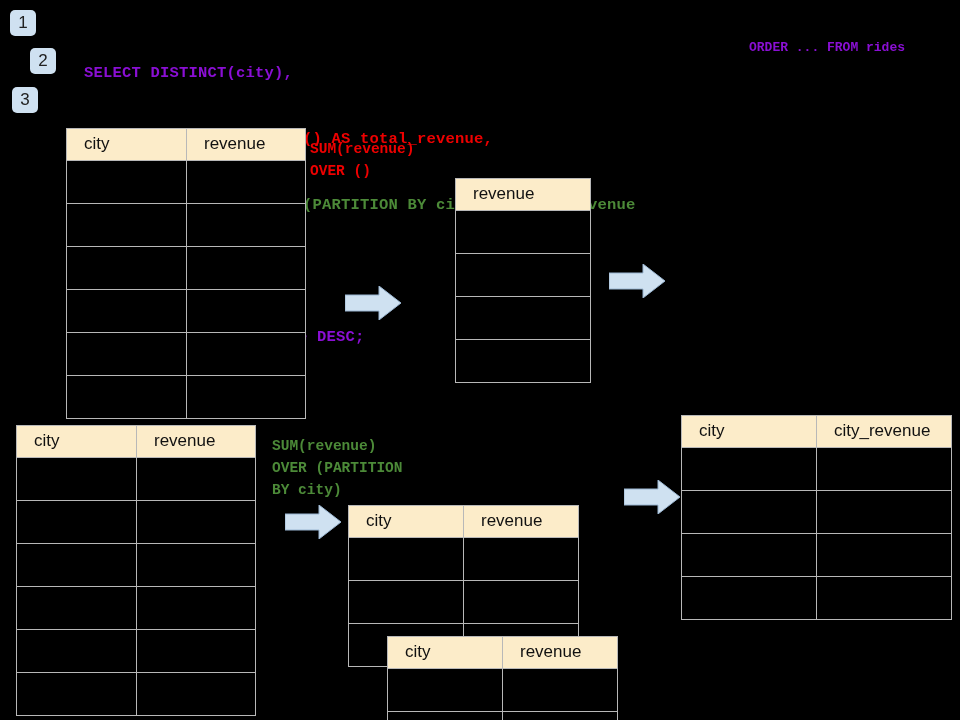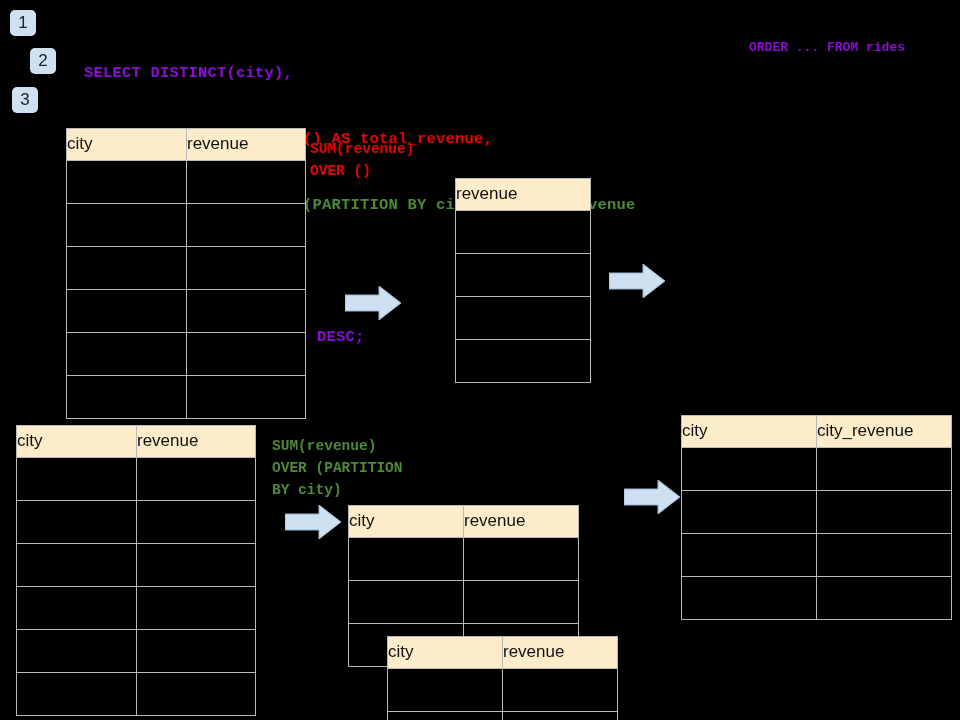--- a/index.html
+++ b/index.html
@@ -86,21 +86,21 @@
     padding: 0;
     margin: 0;
   }
   .tbl th {
     background: #fcecc9;
     color: #111111;
     font-family: "Liberation Sans", sans-serif;
     font-size: 17px;
     font-weight: normal;
     text-align: left;
-    padding: 5px 0 6px 0;
+    padding: 5px 0 6px 17px;
     height: 26px;
     box-sizing: border-box;
   }
   .tbl td {
     background: #000000;
     height: 42px;
   }
 
   
   .arrow {

